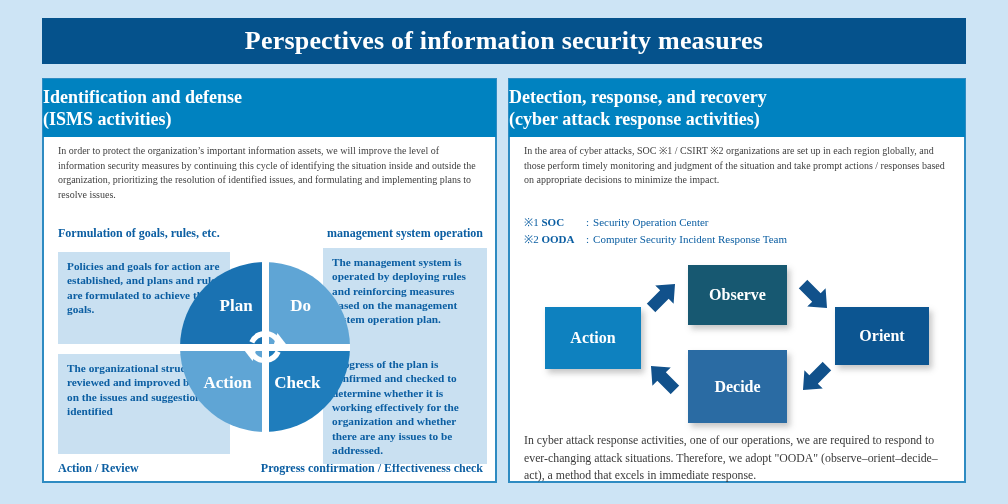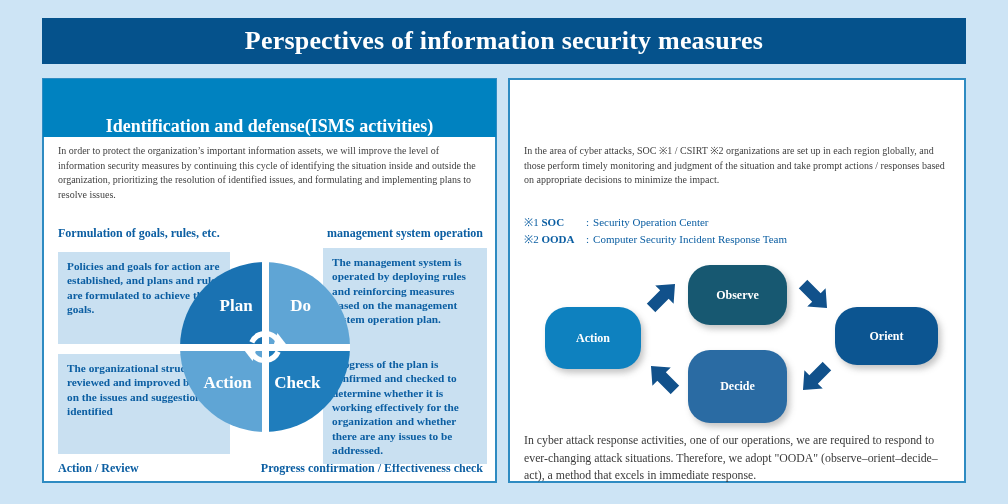--- a/index.html
+++ b/index.html
@@ -13,21 +13,21 @@
     font-size:26px;font-weight:bold;letter-spacing:.2px;
   }
   .panel{
     position:absolute;top:78px;height:405px;background:#fff;
     border:2px solid #2e8bc2;box-sizing:border-box;
   }
   .panel-left{left:42px;width:455px;}
   .panel-right{left:508px;width:458px;}
   .panel-header{
     height:58px;margin:-1px -1px 0 -1px;background:#0082c0;color:#fff;
-    display:flex;flex-direction:row;align-items:flex-end;justify-content:center;
+    display:flex;flex-direction:column;align-items:flex-start;justify-content:center;
     font-weight:bold;font-size:18px;line-height:1.25;text-align:center;
   }
   .intro{
     position:absolute;left:14px;right:12px;top:64px;
     font-size:10px;line-height:1.46;color:#3f3f3f;
   }
   .lp-label{position:absolute;font-size:12px;font-weight:bold;color:#0b5ea2;white-space:nowrap;}
   .lbl-tl{left:14px;top:146px;}
   .lbl-tr{right:12px;top:146px;}
   .lbl-bl{left:14px;top:381px;}
@@ -59,26 +59,26 @@
   .cycle-icon{
     position:absolute;left:50%;top:50%;width:62px;height:62px;
     transform:translate(-50%,-50%);
   }
   .footnotes{position:absolute;left:14px;top:134px;font-size:11px;color:#0b5ea2;}
   .fn-row{display:flex;line-height:1.5;}
   .fn-head{min-width:62px;}
   .fn-term{font-weight:bold;}
   .fn-sep{margin-right:4px;}
   .ooda-box{
-    position:absolute;color:#fff;font-weight:bold;font-size:12px;
+    position:absolute;color:#fff;font-weight:bold;font-size:16px;
     display:flex;align-items:center;justify-content:center;
-    box-shadow:3px 4px 6px rgba(90,90,90,.35);z-index:1;border-radius:22px;
+    box-shadow:3px 4px 6px rgba(90,90,90,.35);z-index:1;
   }
   .ob-observe{left:178px;top:185px;width:99px;height:60px;background:#175871;}
-  .ob-orient{left:325px;top:227px;width:103px;height:58px;background:#0c5591;}
+  .ob-orient{left:325px;top:227px;width:94px;height:58px;background:#0c5591;}
   .ob-decide{left:178px;top:270px;width:99px;height:73px;background:#2a6ba3;}
   .ob-action{left:35px;top:227px;width:96px;height:62px;background:#0e81bf;}
   .ooda-arrow{position:absolute;width:34px;height:30px;}
   .ar-1{left:136px;top:201px;transform:rotate(-45deg);}
   .ar-2{left:288px;top:201px;transform:rotate(45deg);}
   .ar-3{left:288px;top:283px;transform:rotate(135deg);}
   .ar-4{left:136px;top:283px;transform:rotate(225deg);}
   .outro{
     position:absolute;left:14px;right:12px;top:352px;
     font-size:11.8px;line-height:1.5;color:#3a3a3a;
@@ -125,20 +125,24 @@
         <polygon points="24,58 13,44 30,39" fill="#ffffff"></polygon>
       </svg>
       <span class="pdca-label pl-plan">Plan</span>
       <span class="pdca-label pl-do">Do</span>
       <span class="pdca-label pl-action">Action</span>
       <span class="pdca-label pl-check">Check</span>
     </div>
   </div>
 
   <div class="panel panel-right">
+    <div class="panel-header">
+      <span>Detection, response, and recovery</span>
+      <span>(cyber attack response activities)</span>
+    </div>
 
     <div class="intro">In the area of cyber attacks, SOC ※1 / CSIRT ※2 organizations are set up in each region globally, and those perform timely monitoring and judgment of the situation and take prompt actions / responses based on appropriate decisions to minimize the impact.</div>
 
     <div class="footnotes">
       <div class="fn-row">
         <span class="fn-head"><span>※1</span>&nbsp;<span class="fn-term">SOC</span></span>
         <span class="fn-sep">:</span>
         <span>Security Operation Center</span>
       </div>
       <div class="fn-row">

